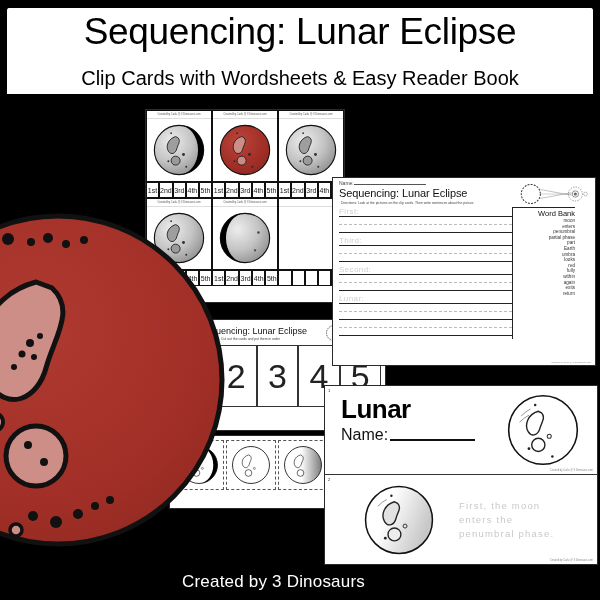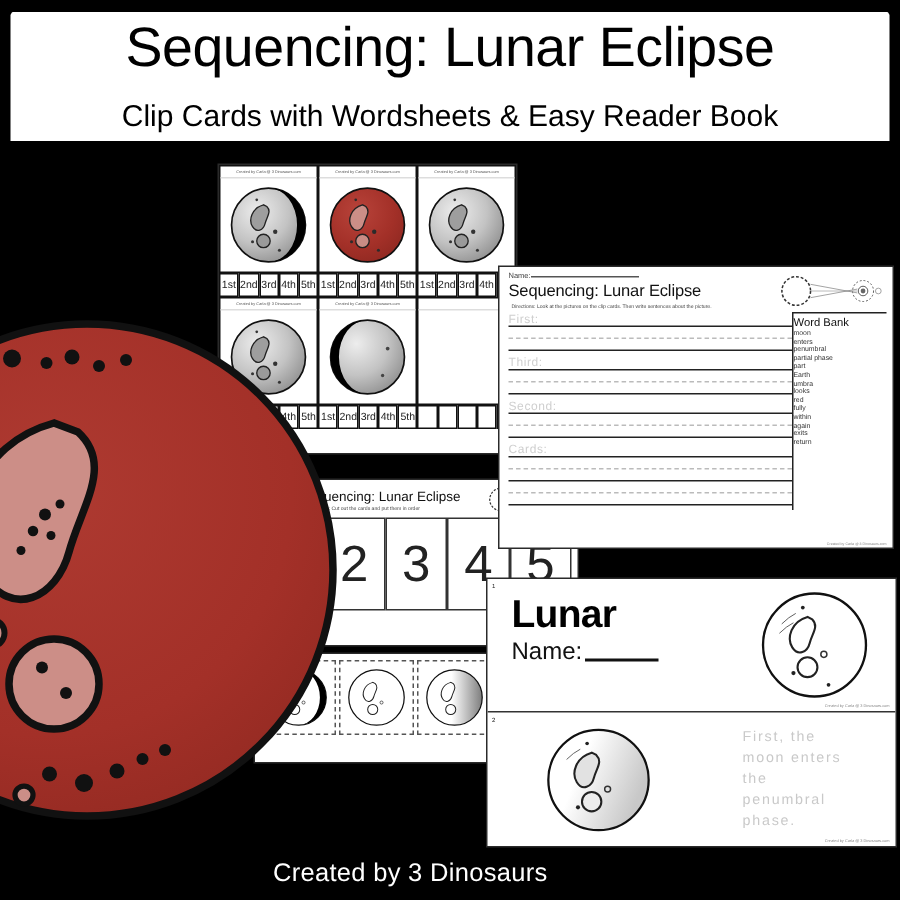--- a/index.html
+++ b/index.html
@@ -29,29 +29,29 @@
   .cc-nums{display:flex;height:16px;}
   .cc-num{flex:1;border:0.6px solid #111;display:flex;align-items:center;justify-content:center;
           font-size:7px;color:#222;box-sizing:border-box;}
 
   
   #seqsheet{left:333px;top:178px;width:262px;height:187px;}
   .ss-name{font-size:5px;color:#444;padding:2px 0 0 6px;}
   .ss-name i{display:inline-block;width:72px;border-bottom:0.6px solid #555;height:4px;font-style:normal;}
   .ss-title{font-size:11px;color:#111;padding:1px 0 0 6px;letter-spacing:-0.1px;}
   .ss-dir{font-size:3.4px;color:#444;padding:2px 0 2px 8px;}
-  .ss-body{display:flex;padding:0 4px 0 6px;}
+  .ss-body{display:flex;padding:0 20px 0 6px;}
   .ss-left{flex:1;}
   .ss-block{margin-bottom:3px;}
   .ss-prompt{font-size:8px;color:#cfcfcf;letter-spacing:0.4px;height:9px;
              border-bottom:0.7px solid #222;line-height:10px;}
   .ss-line{height:7px;border-bottom:0.7px solid #222;}
   .ss-line.dash{border-bottom:0.6px dashed #bbb;}
   .ss-wb{width:62px;border-left:0.7px solid #222;border-top:0.7px solid #222;
-         text-align:left;padding-top:1px;}
+         text-align:right;padding-top:1px;}
   .ss-wb-title{font-size:7.5px;color:#111;}
   .ss-wb-word{font-size:4.6px;color:#333;line-height:5.6px;}
   .eclipse-logo{position:absolute;right:4px;top:2px;}
   .ss-credit{position:absolute;right:4px;bottom:1px;font-size:2.4px;color:#888;}
 
   
   #ordersheet{left:170px;top:320px;width:215px;height:110px;}
   .os-title{font-size:9px;color:#111;padding:6px 0 0 30px;}
   .os-sub{font-size:3.4px;color:#444;padding:1px 0 2px 34px;}
   .os-boxes{display:flex;margin:2px 4px 0 4px;height:62px;}
@@ -59,21 +59,21 @@
           font-size:34px;color:#222;font-family:"Liberation Sans",sans-serif;font-weight:300;}
   .os-credit{position:absolute;right:5px;bottom:2px;font-size:2.4px;color:#888;}
 
   
   #cutstrip{left:170px;top:436px;width:215px;height:72px;}
   .cut-row{display:flex;padding:4px;gap:2px;}
   .cut-cell{width:48px;height:48px;border:0.8px dashed #555;display:flex;align-items:center;justify-content:center;}
 
   
   #reader{left:325px;top:386px;width:272px;height:178px;}
-  .rb-page{position:relative;height:50%;box-sizing:border-box;gap:36px;}
+  .rb-page{position:relative;height:50%;box-sizing:border-box;}
   .rb-page.top{border-bottom:0.7px solid #333;display:flex;}
   .rb-pgnum{position:absolute;left:3px;top:2px;font-size:4px;color:#222;}
   .rb-left{flex:1;padding:10px 0 0 16px;}
   .rb-t1,.rb-t2{font-size:26px;line-height:27px;color:#000;font-weight:700;letter-spacing:-0.5px;}
   .rb-t2{margin-left:2px;}
   .rb-name{font-size:16px;color:#111;margin-top:3px;display:flex;align-items:flex-end;}
   .rb-name-line{flex:1;border-bottom:2.2px solid #111;margin:0 14px 3px 2px;height:1px;}
   .rb-right{width:108px;display:flex;align-items:center;justify-content:center;}
   .rb-page.bot{display:flex;align-items:center;}
   .rb-bot-art{width:120px;display:flex;justify-content:center;align-items:center;padding-left:14px;}
@@ -313,21 +313,21 @@
           <div class="ss-prompt">Third:</div>
           <div class="ss-line dash"></div>
           <div class="ss-line"></div>
         </div>
         <div class="ss-block">
           <div class="ss-prompt">Second:</div>
           <div class="ss-line dash"></div>
           <div class="ss-line"></div>
         </div>
         <div class="ss-block">
-          <div class="ss-prompt">Cards:</div>
+          <div class="ss-prompt">Lunar:</div>
           <div class="ss-line dash"></div>
           <div class="ss-line"></div>
           <div class="ss-line dash"></div>
           <div class="ss-line"></div>
         </div>
       </div>
       <div class="ss-wb">
         <div class="ss-wb-title">Word Bank</div>
         <div class="ss-wb-word">moon</div>
         <div class="ss-wb-word">enters</div>

